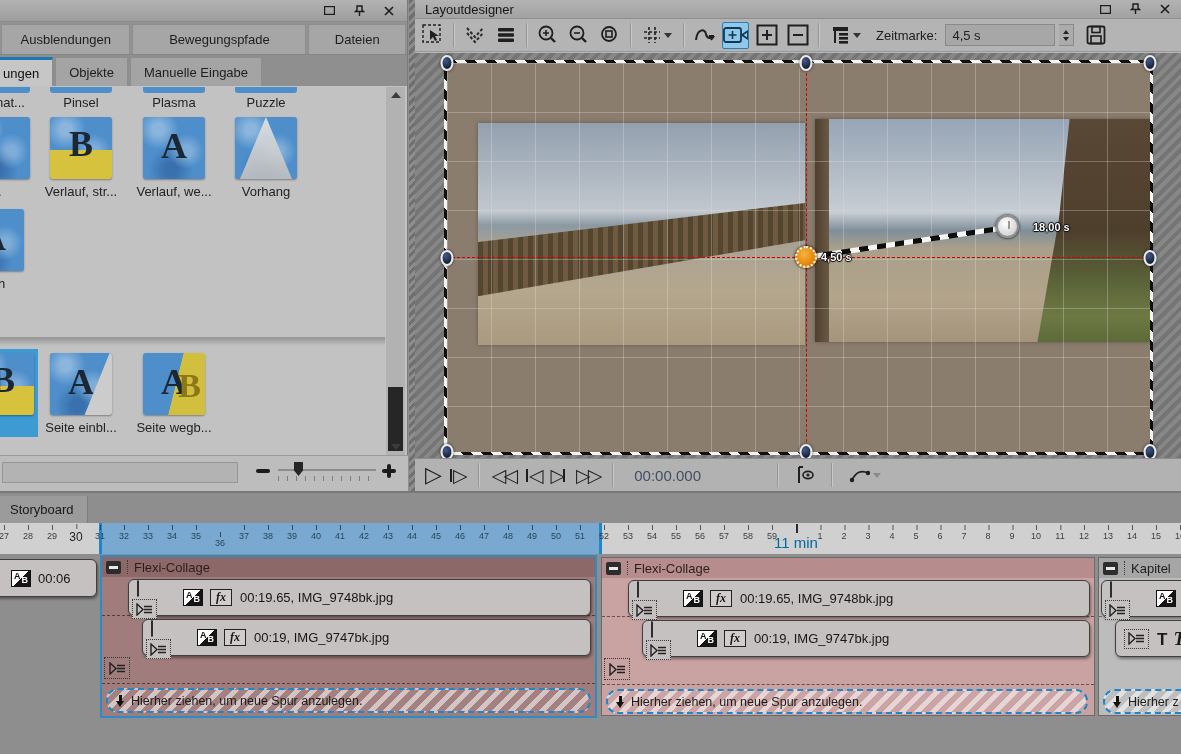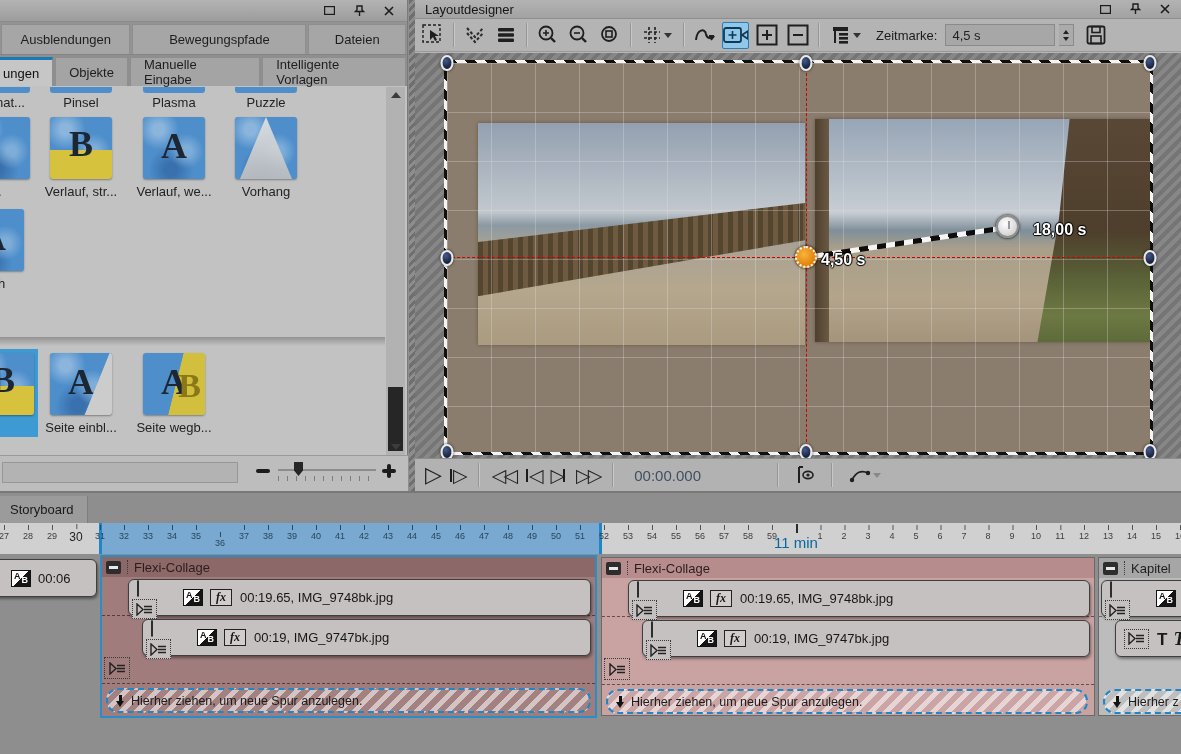--- a/index.html
+++ b/index.html
@@ -102,21 +102,21 @@
   #kf-path { position:absolute; left:359px; top:192px; width:203px; height:5px;
     background:repeating-linear-gradient(90deg,#0d0d0d 0 9px,#f5f5f5 9px 18px);
     transform:rotate(-8.5deg); transform-origin:left center; z-index:5; }
   #kf-start { position:absolute; left:348px; top:183px; width:22px; height:22px; border-radius:50%;
     background:radial-gradient(circle at 40% 35%, #f8b43c, #e07f06 75%);
     border:2px dotted #f4f4f4; box-shadow:0 0 3px #000; z-index:6; }
   #kf-end { position:absolute; left:549px; top:152px; width:23px; height:23px; border-radius:50%;
     background:radial-gradient(circle at 40% 35%, #ffffff, #cfcfcf 80%);
     border:2px solid #8f8f8f; box-shadow:0 0 3px #000; z-index:6; }
   #kf-end::after { content:""; position:absolute; left:10px; top:4px; width:2px; height:8px; background:#9a9a9a; }
-  .kf-label { position:absolute; z-index:8; font-size:16px; font-weight:bold; color:#fff;
+  .kf-label { position:absolute; z-index:8; font-size:11px; font-weight:bold; color:#fff;
     text-shadow:-1px 0 1px #000, 1px 0 1px #000, 0 -1px 1px #000, 0 1px 1px #000; }
   
   #ld-transport { left:0; top:458px; width:766px; height:33px; background:#b2b2b2; border-top:1px solid #8d8d8d; display:flex; align-items:center; gap:10px; padding-left:10px; }
   .tr-glyph { font-size:19px; color:#1d1d1d; letter-spacing:-3px; cursor:default; display:flex; align-items:center; }
   .tr-bar { display:inline-block; width:2px; height:13px; background:#1d1d1d; margin:0 1px; }
   #time-display { font-size:15px; color:#414f63; margin-left:8px; width:130px; }
 
   
   #bottom { left:0; top:491px; width:1181px; height:263px; background:#8e8e8e; border-top:2px solid #787878; }
   #storyboard-tab { left:0; top:3px; width:88px; height:27px; background:#9b9b9b; border-right:1px solid #7e7e7e; display:flex; align-items:center; padding-left:10px; font-size:13px; color:#191919; }
@@ -183,21 +183,20 @@
   </div>
   <div class="tabs1">
     <div class="tab1">Ausblendungen</div>
     <div class="tab1" style="flex:1.35">Bewegungspfade</div>
     <div class="tab1" style="flex:0.75">Dateien</div>
   </div>
   <div class="tabs2">
     <div class="tab2 active cut">ungen</div>
     <div class="tab2">Objekte</div>
     <div class="tab2">Manuelle Eingabe</div>
-    <div class="tab2">Intelligente Vorlagen</div>
   </div>
 
   <div id="lp-content" class="abs">
 
     <div class="sliver" style="left:-32px"></div>
     <div class="sliver" style="left:50px"></div>
     <div class="sliver" style="left:143px"></div>
     <div class="sliver" style="left:235px"></div>
     <div class="lp-label" style="left:-4px;top:8px;width:40px;text-align:left">nat...</div>
     <div class="lp-label" style="left:36px;top:8px">Pinsel</div>

